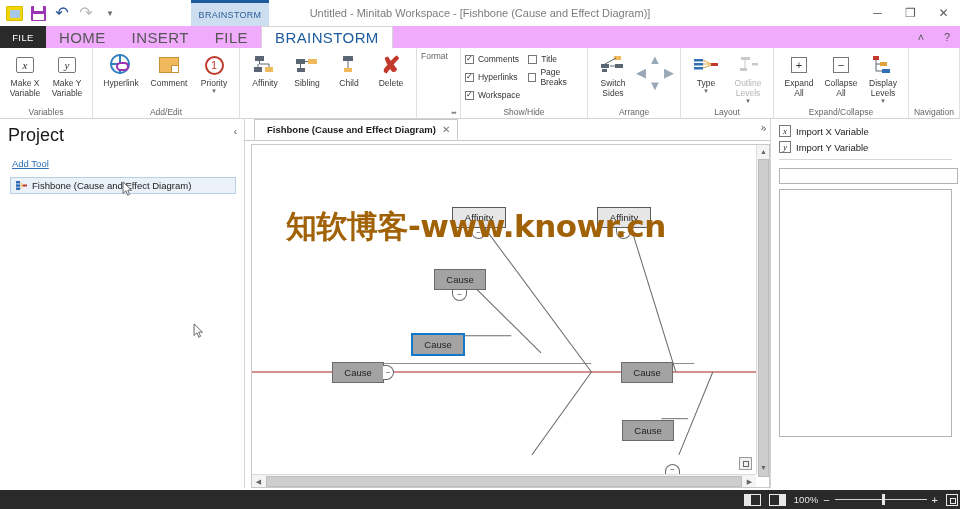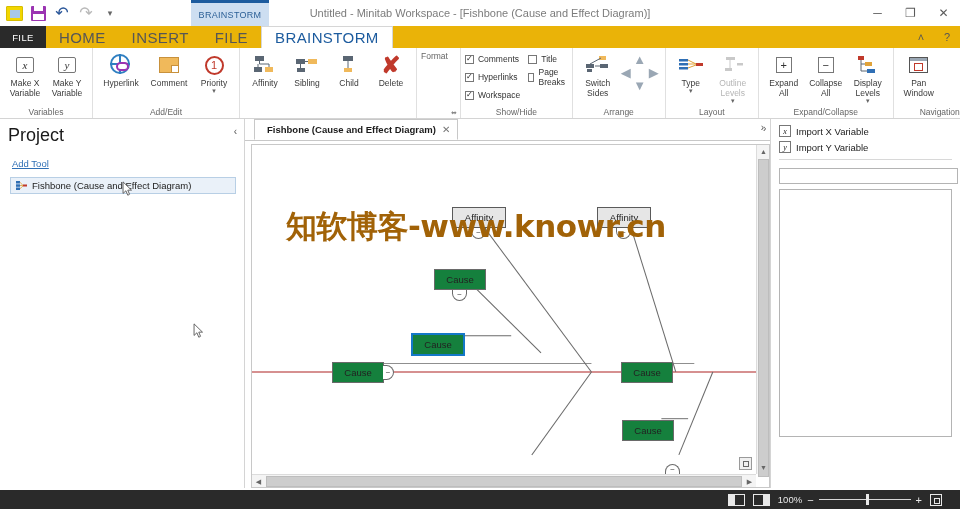--- a/index.html
+++ b/index.html
@@ -72,21 +72,21 @@
   }
   .win-ctrls div {
     width: 33px; height: 26px;
     display: flex; align-items: center; justify-content: center;
     font-size: 12px; color: #5a5a5a;
   }
 
   
   .ribbon-tabs {
     height: 22px; display: flex; align-items: stretch;
-    background: #eab308;
+    background: #f0abfc;
     position: relative;
   }
   .tab-file {
     width: 46px; background: #2a2a2a; color: #fff;
     font-size: 9.5px; display: flex; align-items: center; justify-content: center;
     letter-spacing: .4px;
   }
   .tab {
     padding: 0 13px; display: flex; align-items: center;
     font-size: 15px; color: #565656; letter-spacing: .4px;
@@ -208,21 +208,21 @@
   .canvas { position:absolute; inset: 0 13px 13px 0; overflow: hidden; background:#fff;}
   .vscroll { position:absolute; right:0; top:0; bottom:13px; width:13px; background:#f4f4f4; border-left:1px solid #dcdcdc;}
   .hscroll { position:absolute; left:0; right:13px; bottom:0; height:13px; background:#f4f4f4; border-top:1px solid #dcdcdc;}
   .sb-arrow { position:absolute; font-size:7px; color:#666; display:flex;align-items:center;justify-content:center;}
   .sb-thumb { position:absolute; background:#cdcdcd; border:1px solid #bdbdbd;}
   .corner-btn { position:absolute; right:17px; bottom:17px; width:13px;height:13px;border:1px solid #9a9a9a;background:#f0f0f0;display:flex;align-items:center;justify-content:center;}
   .corner-btn i{width:6px;height:6px;border:1px solid #666;display:block;}
 
   
   .node {
-    position: absolute; background: #15803d; border: 1px solid #6a6a6a;
+    position: absolute; background: #a3a3a3; border: 1px solid #6a6a6a;
     font-size: 9.5px; color: #222; display:flex; align-items:center; justify-content:center;
     height: 21px; z-index: 3;
   }
   .node.affinity { background:#e6e6e6; border-color:#5a5a5a; }
   .node.selected { border: 2px solid #1478c8; }
   .collapse-knob {
     position:absolute; width:15px; height:11px; background:#fff; border:1px solid #6a6a6a;
     border-top: none; border-radius: 0 0 9px 9px; display:flex;align-items:center;justify-content:center;
     font-size:8px; color:#444; z-index:4; line-height:8px;
   }
@@ -244,21 +244,21 @@
   }
   .rp-sep { border-top:1px solid #d8d8d8; margin: 6px 0 6px; }
   .rp-hint { font-size:9.5px; color:#222; line-height:13px; margin-bottom:6px;}
   .rp-input { height:16px; border:1px solid #b4b4b4; background:#fff; margin-bottom:5px;}
   .rp-list { height:248px; border:1px solid #b4b4b4; background:#fff;}
 
   
   .statusbar {
     position:absolute; left:0; bottom:0; width:100%; height:19px;
     background:#2a2a2a; display:flex; align-items:center; justify-content:flex-end;
-    padding-right:18px; gap:8px;
+    padding-right:2px; gap:8px;
   }
   .sb-panel { width:17px;height:12px;border:1.5px solid #e8e8e8; display:flex;}
   .sb-panel i{display:block;height:100%;}
   .sb-panel.left i:first-child{width:6px;background:#e8e8e8;}
   .sb-panel.left i:last-child{flex:1;background:#2a2a2a;}
   .sb-panel.right i:first-child{flex:1;background:#2a2a2a;}
   .sb-panel.right i:last-child{width:6px;background:#e8e8e8;}
   .zoom-label { font-size:9.5px; color:#e8e8e8; }
   .zoom-ctrl { display:flex; align-items:center; gap:5px; }
   .zoom-ctrl .sg { font-size:11px; color:#e8e8e8; line-height:10px;}
@@ -528,29 +528,20 @@
 Levels</span>
         <span class="caret">▾</span>
       </div>
     </div>
     <div class="rgroup-label">Expand/Collapse</div>
   </div>
 
   <div class="rgroup">
     <div class="rgroup-items">
       <div class="ritem">
-        <span class="ico">
-            <span class="winico">
-              <span class="inner"></span>
-            </span>
-          </span>
-        <span class="lbl">Pan
-Window</span>
-      </div>
-      <div class="ritem">
         
         
       </div>
     </div>
     <div class="rgroup-label">Navigation</div>
   </div>
 
   <div style="flex:1;"></div>
 </div>
 

